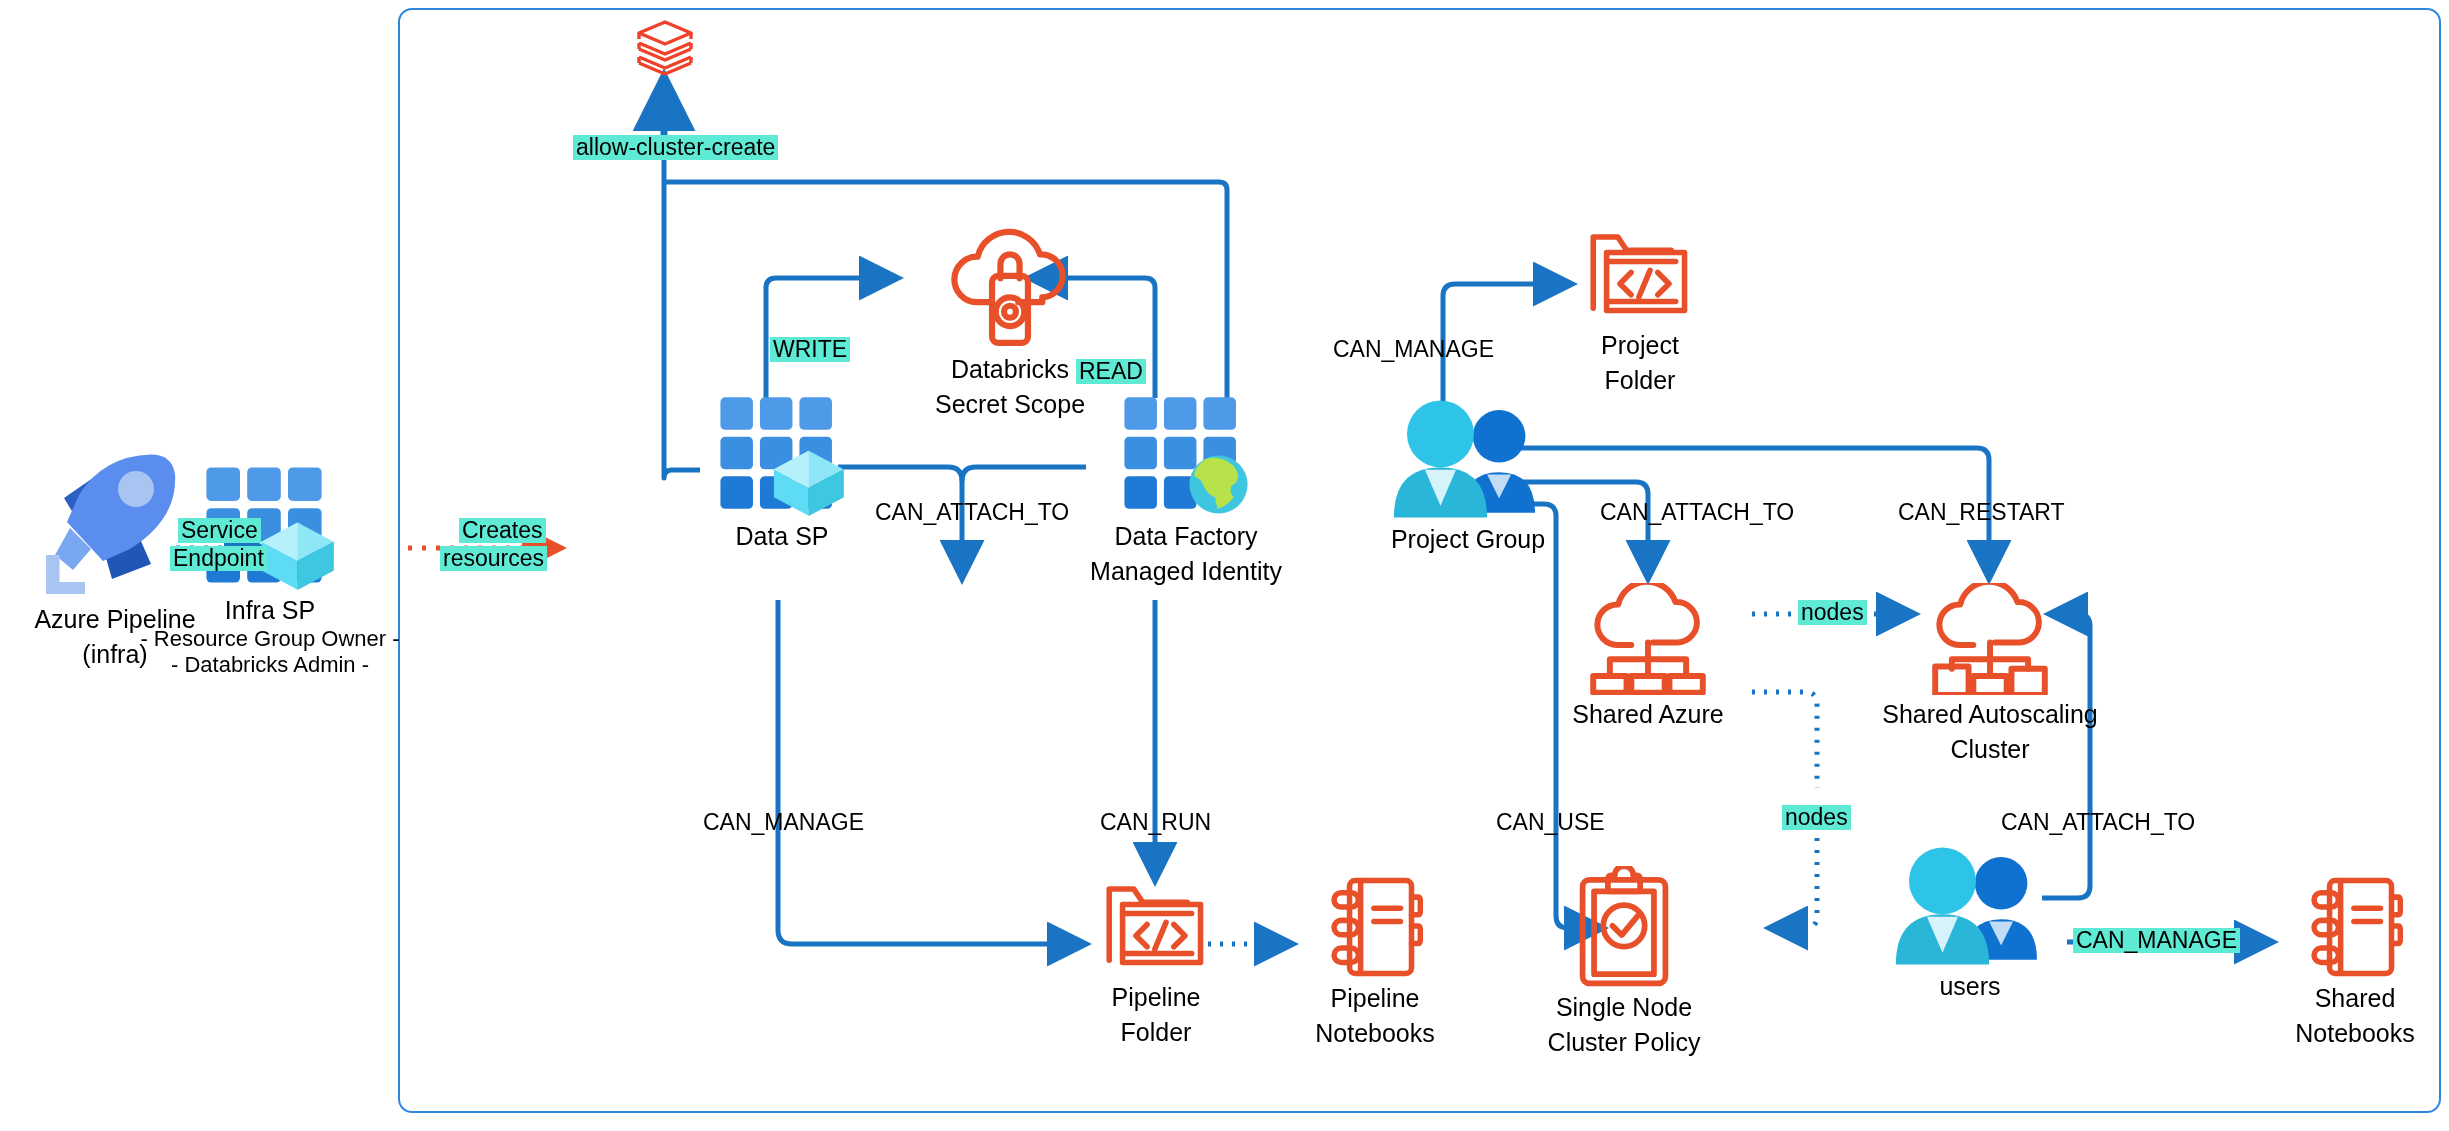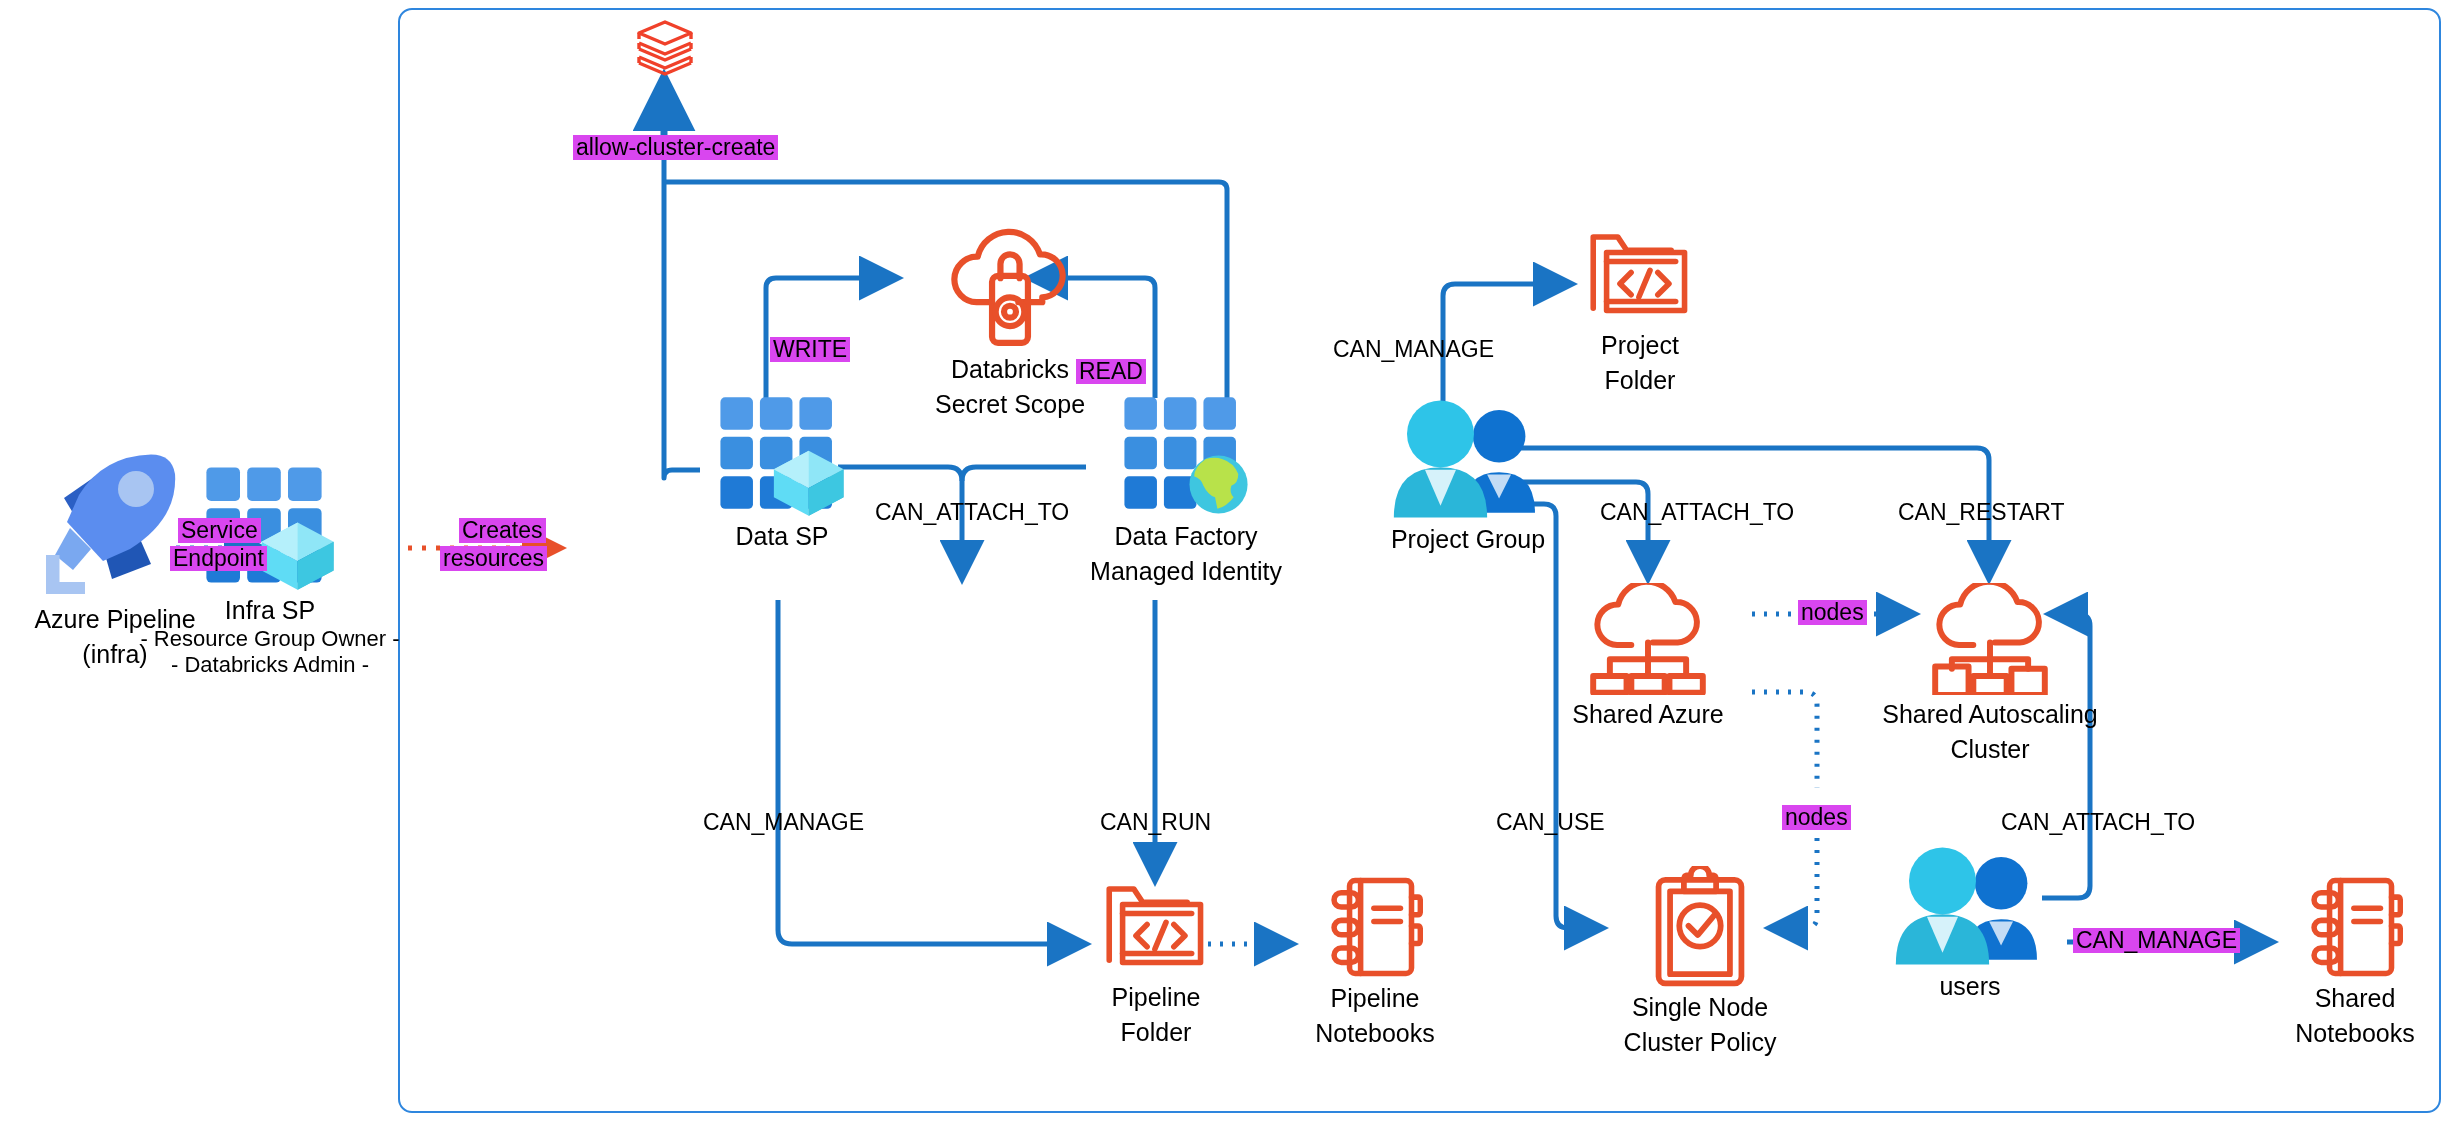--- a/index.html
+++ b/index.html
@@ -3,21 +3,21 @@
 <meta charset="utf-8">
 <style>
   html,body{margin:0;padding:0;background:#ffffff;}
   body{font-family:"Liberation Sans",sans-serif;}
   #stage{position:relative;width:2449px;height:1131px;overflow:hidden;background:#fff;}
   #wires{position:absolute;left:0;top:0;width:2449px;height:1131px;pointer-events:none;}
   .node{position:absolute;display:flex;flex-direction:column;align-items:center;}
   .node .glyph{display:flex;align-items:center;justify-content:center;}
   .lbl{text-align:center;color:#000;font-size:25px;line-height:1.18;margin-top:5px;white-space:nowrap;}
   .sub{text-align:right;color:#000;font-size:22px;line-height:1.22;white-space:nowrap;}
-  .edge-label{position:absolute;color:#000;font-size:23px;white-space:nowrap;background:#d946ef;padding:0 3px;line-height:1.1;}
+  .edge-label{position:absolute;color:#000;font-size:23px;white-space:nowrap;background:#5eead4;padding:0 3px;line-height:1.1;}
   .edge-label.nobg{background:transparent;}
   #workspace-frame{position:absolute;left:398px;top:8px;width:2043px;height:1105px;border:2px solid #2e86de;border-radius:14px;box-sizing:border-box;}
 </style>
 </head>
 <body>
 
 <div id="stage">
 
   <svg id="wires" viewBox="0 0 2449 1131">
     <defs>
@@ -316,21 +316,21 @@
           <rect x="6" y="70" width="28" height="24"></rect>
           <rect x="38" y="78" width="28" height="16"></rect>
           <rect x="70" y="72" width="28" height="22"></rect>
         </g>
       </svg>
     </div>
     <div class="lbl">Shared Autoscaling</div>
     <div class="lbl">Cluster</div>
   </div>
 
-  <div class="node" style="left:1600px;top:866px;width:200px;">
+  <div class="node" style="left:1524px;top:866px;width:200px;">
     <div class="glyph">
       <svg width="102" height="122" viewBox="0 0 88 106">
         <g fill="none" stroke="#e8502a" stroke-width="5" stroke-linecap="round" stroke-linejoin="round">
           <rect x="8" y="12" width="72" height="90" rx="6"></rect>
           <rect x="18" y="22" width="52" height="72"></rect>
           <path d="M30,22 L30,12 Q30,8 34,8 L36,8 A8,8 0 0 1 52,8 L54,8 Q58,8 58,12 L58,22 Z"></path>
           <circle cx="44" cy="52" r="18"></circle>
           <path d="M34,52 L42,60 L57,42"></path>
         </g>
       </svg>

